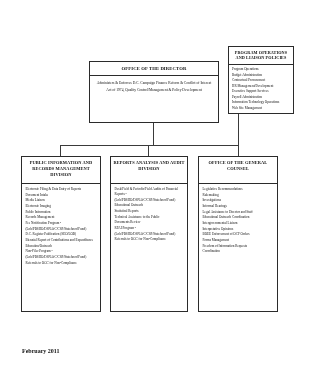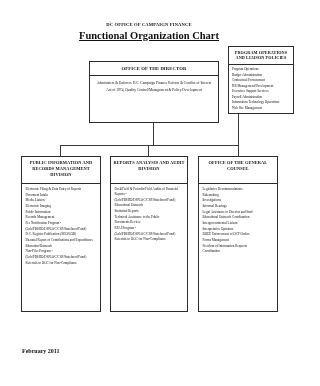--- a/index.html
+++ b/index.html
@@ -156,24 +156,20 @@
     top: 348px;
     font-size: 6px;
     font-weight: bold;
   }
 </style>
 </head>
 <body>
 
 <div class="page">
 
-  <div class="title-block">
-    <div class="title-small">DC OFFICE OF CAMPAIGN FINANCE</div>
-    <div class="title-main">Functional Organization Chart</div>
-  </div>
 
   <div class="box" id="director-box">
     <div class="box-head">OFFICE OF THE DIRECTOR</div>
     <div class="divider"></div>
     <div id="director-desc">Administers &amp; Enforces D.C. Campaign Finance Reform &amp; Conflict of Interest Act of 1974, Quality Control/Management &amp; Policy Development</div>
   </div>
 
   <div class="box" id="program-box">
     <div class="box-head">PROGRAM OPERATIONS AND LIAISON POLICIES</div>
     <div class="divider"></div>

